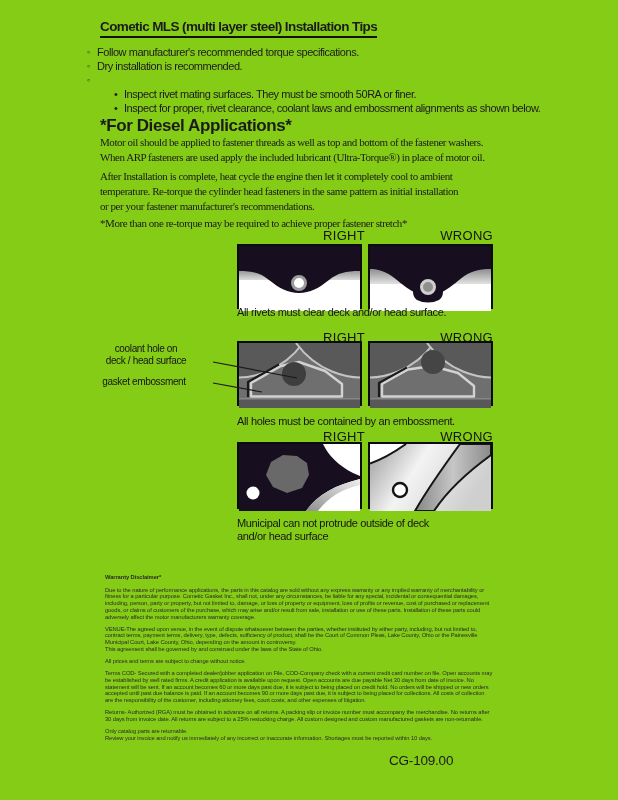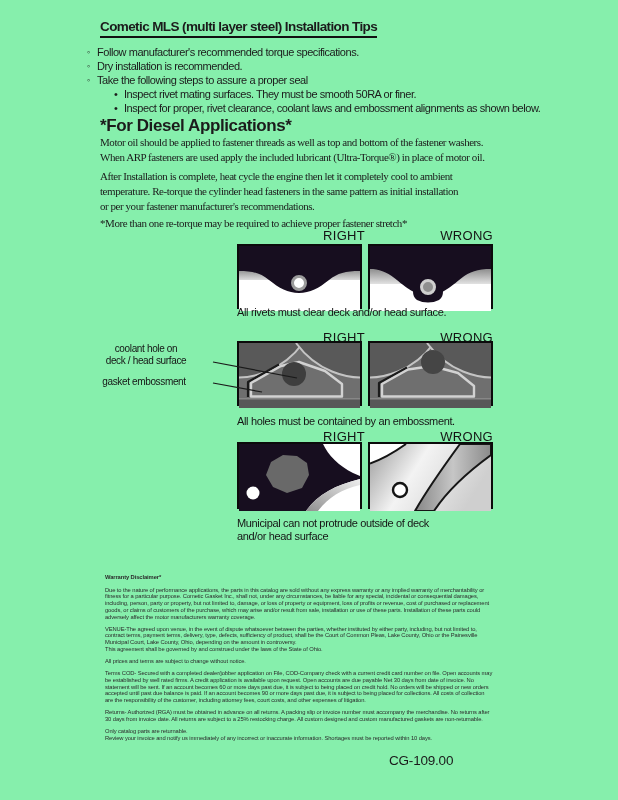--- a/index.html
+++ b/index.html
@@ -1,16 +1,16 @@
 <!DOCTYPE html>
 <html><head>
 <meta charset="utf-8">
 <style>
   html,body{margin:0;padding:0;background:#ffffff;}
-  .page{position:relative;width:618px;height:800px;background:#86efac;overflow:hidden;
+  .page{position:relative;width:618px;height:800px;background:#84cc16;overflow:hidden;
         font-family:"Liberation Sans","DejaVu Sans",sans-serif;color:#1b1b1b;}
   
   .title{position:absolute;left:100px;top:19px;font-size:13.5px;font-weight:bold;letter-spacing:-0.6px;
          border-bottom:2px solid #111;padding-bottom:2px;white-space:nowrap;}
   
   .bullets{position:absolute;left:87px;top:45px;font-size:11px;letter-spacing:-0.45px;line-height:14px;}
   .b-row{display:flex;align-items:flex-start;white-space:nowrap;}
   .b-mark{width:10px;font-size:9px;line-height:14px;text-align:left;}
   .sub{margin-left:27px;}
   .sub .b-mark{font-size:11px;}
@@ -53,21 +53,20 @@
     <div class="b-row">
       <span class="b-mark">◦</span>
       <span>Follow manufacturer's recommended torque specifications.</span>
     </div>
     <div class="b-row">
       <span class="b-mark">◦</span>
       <span>Dry installation is recommended.</span>
     </div>
     <div class="b-row">
       <span class="b-mark">◦</span>
-      <span>Take the following steps to assure a proper seal</span>
     </div>
     <div class="b-row sub">
       <span class="b-mark">•</span>
       <span>Inspect rivet mating surfaces.  They must be smooth 50RA or finer.</span>
     </div>
     <div class="b-row sub">
       <span class="b-mark">•</span>
       <span>Inspect for proper, rivet clearance, coolant laws and embossment alignments as shown below.</span>
     </div>
   </div>

